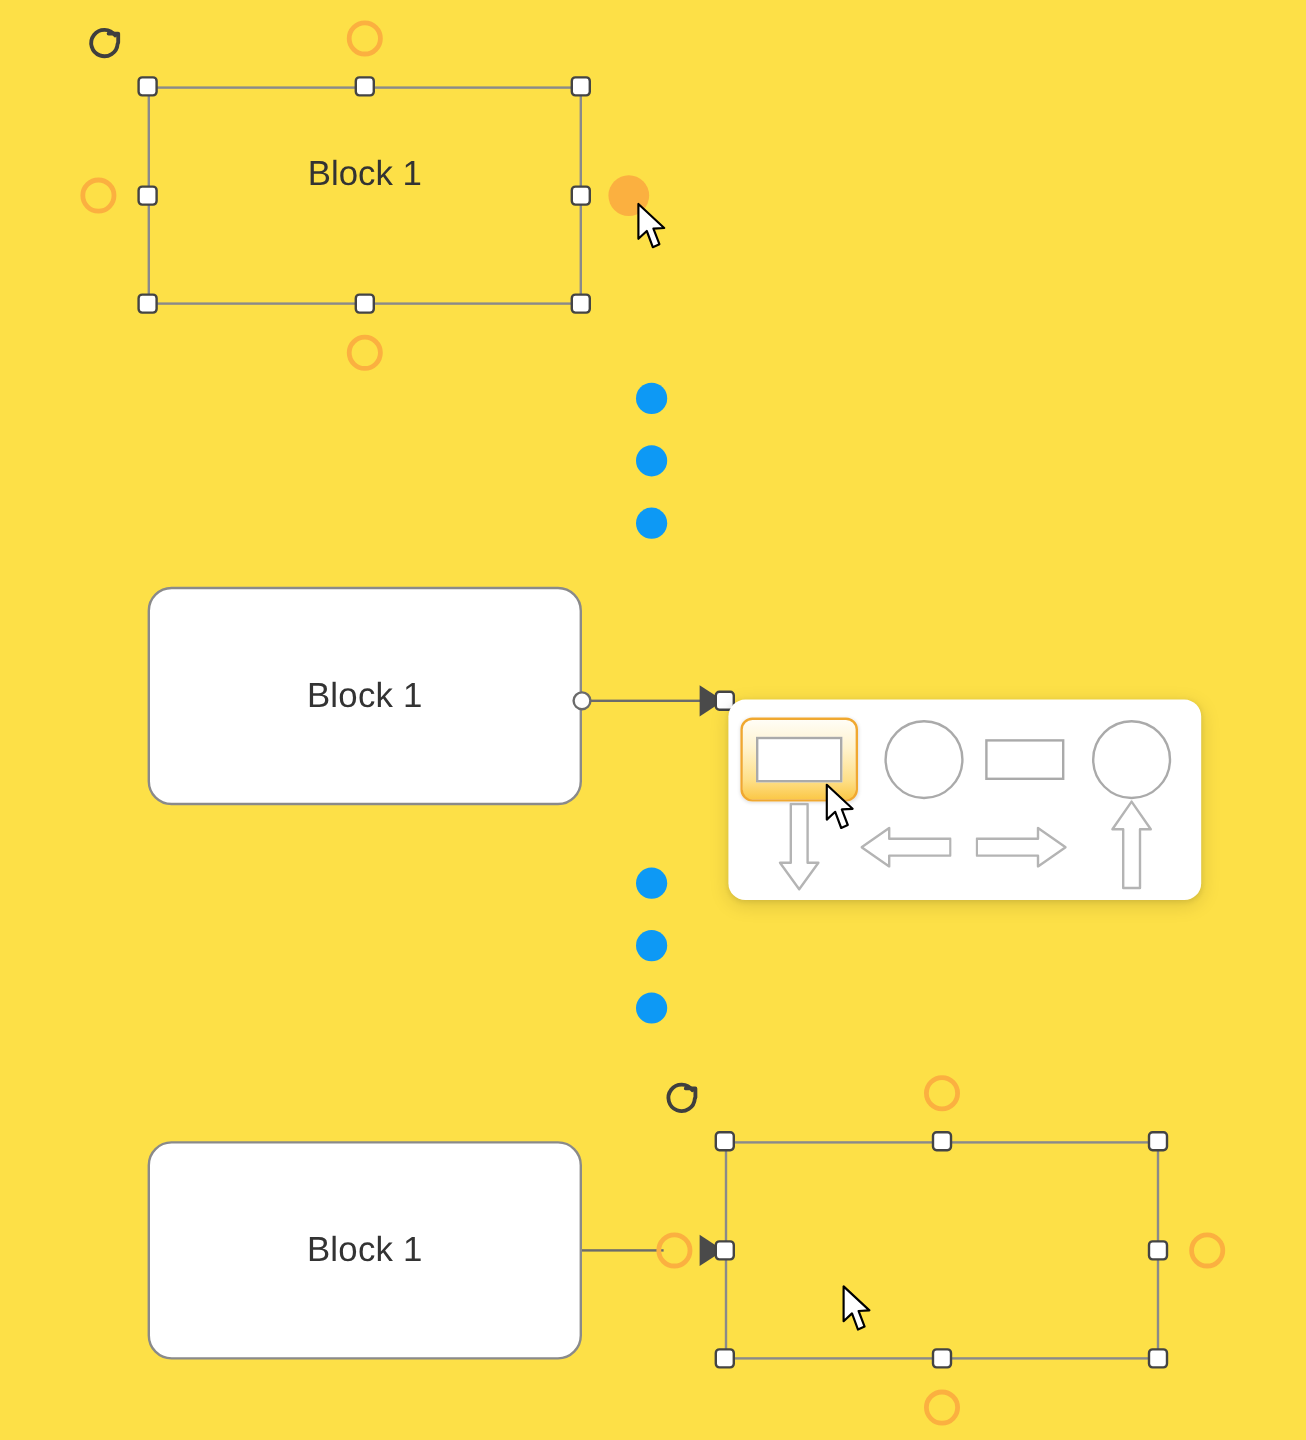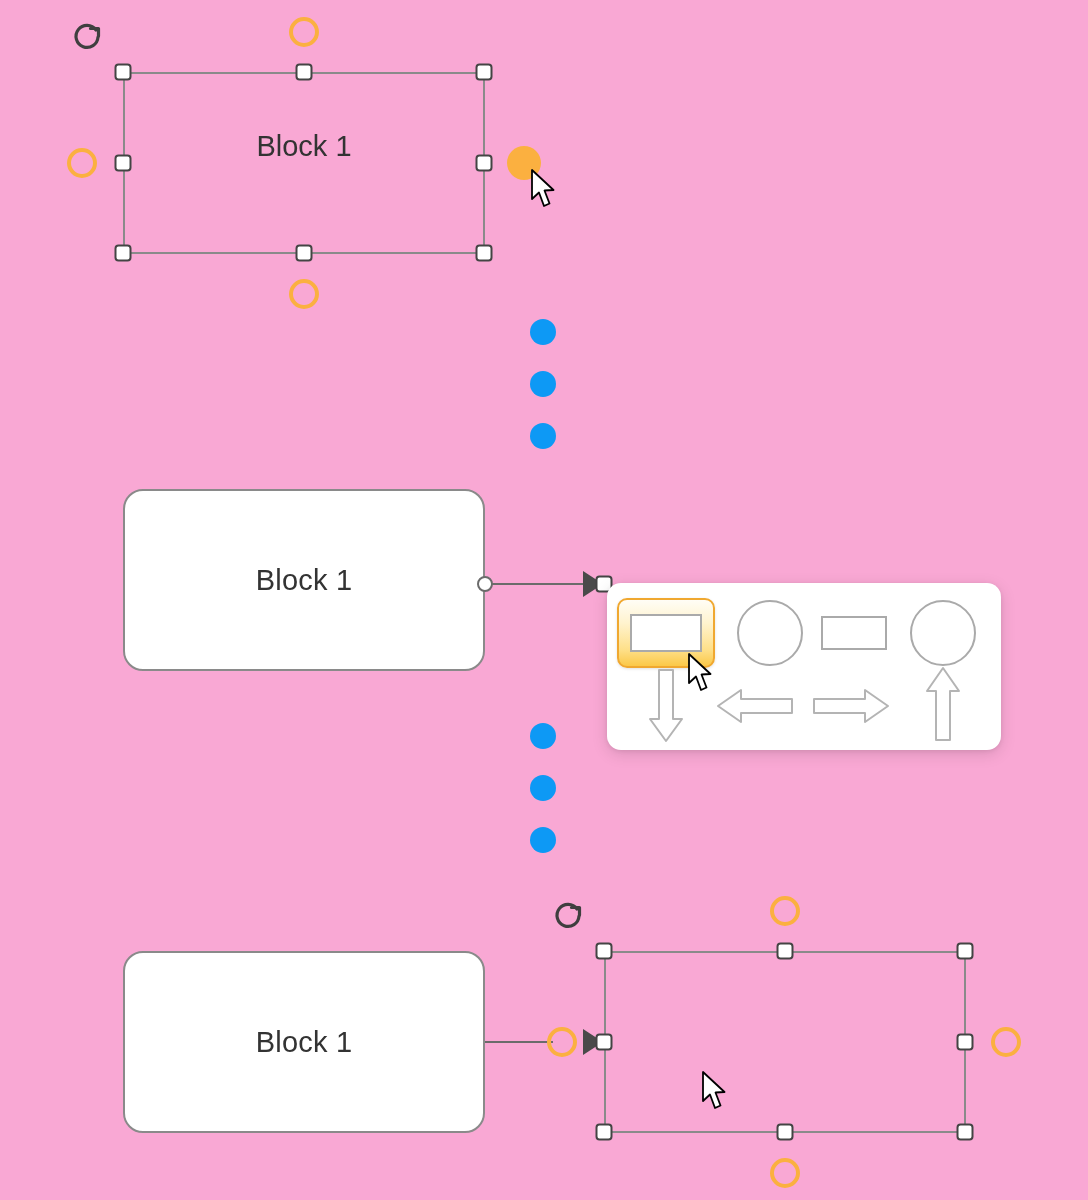--- a/index.html
+++ b/index.html
@@ -7,21 +7,21 @@
     padding: 0;
     background: #ffffff;
   }
   body {
     font-family: "Liberation Sans", sans-serif;
   }
   #canvas {
     position: relative;
     width: 1088px;
     height: 1200px;
-    background: #f9a8d4;
+    background: #fde047;
     overflow: hidden;
   }
 
   
   .block {
     position: absolute;
     box-sizing: border-box;
     border: 2px solid #8a8a8a;
     border-radius: 20px;
     background: #ffffff;

